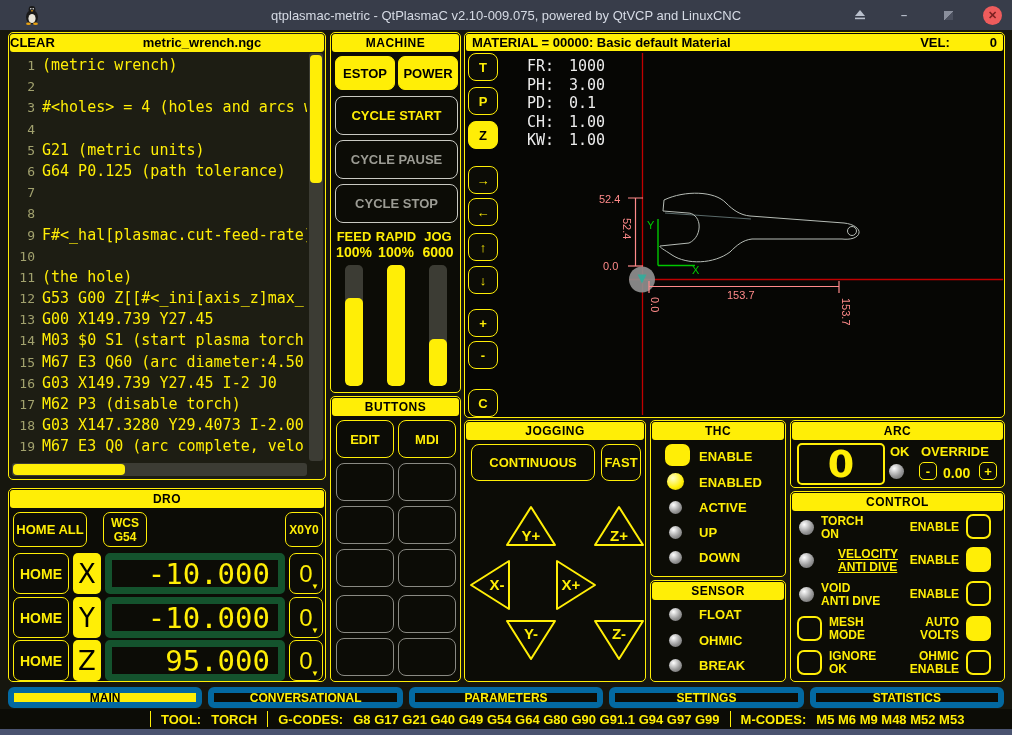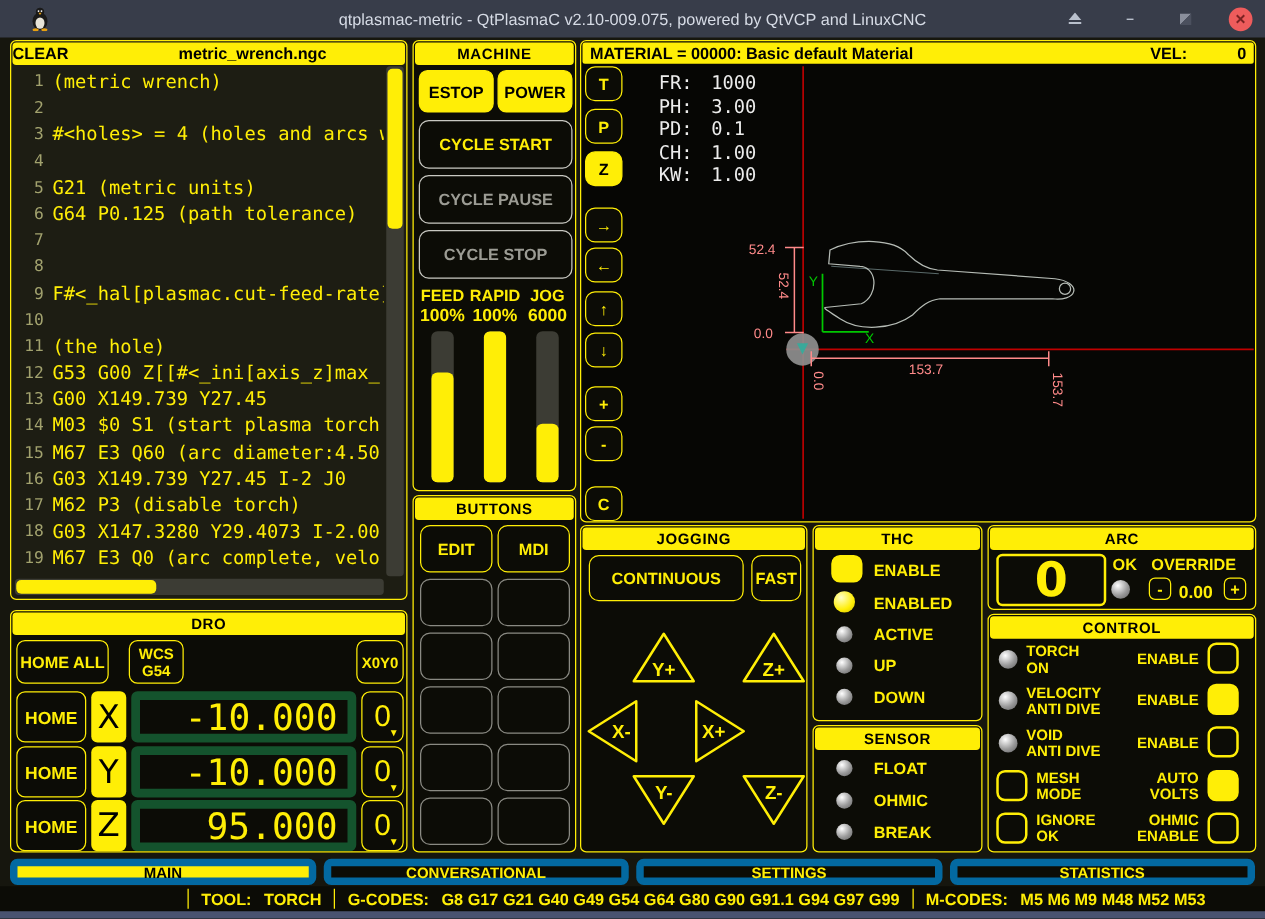--- a/index.html
+++ b/index.html
@@ -389,21 +389,21 @@
 
   <div class="panel control-panel">
     <div class="phead">CONTROL</div>
 
     <div class="led" style="left:8px;top:28px;width:15px;height:15px;"></div>
     <div class="ctl-label" style="left:30px;top:23px;"><span>TORCH</span><br><span>ON</span></div>
     <div class="ctl-label r" style="left:110px;top:29px;width:58px;">ENABLE</div>
     <div class="cb" style="left:175px;top:22px;width:25px;height:25px;"></div>
 
     <div class="led" style="left:8px;top:61px;width:15px;height:15px;"></div>
-    <div class="ctl-label" style="left:30px;top:56px;"><span>VELOCITY</span><br><span>ANTI DIVE</span></div>
+    <div class="ctl-label" style="left:47px;top:56px;text-decoration:underline;"><span>VELOCITY</span><br><span>ANTI DIVE</span></div>
     <div class="ctl-label r" style="left:110px;top:62px;width:58px;">ENABLE</div>
     <div class="cb checked" style="left:175px;top:55px;width:25px;height:25px;"></div>
 
     <div class="led" style="left:8px;top:95px;width:15px;height:15px;"></div>
     <div class="ctl-label" style="left:30px;top:90px;"><span>VOID</span><br><span>ANTI DIVE</span></div>
     <div class="ctl-label r" style="left:110px;top:96px;width:58px;">ENABLE</div>
     <div class="cb" style="left:175px;top:89px;width:25px;height:25px;"></div>
 
     <div class="cb" style="left:6px;top:124px;width:25px;height:25px;"></div>
     <div class="ctl-label" style="left:38px;top:124px;"><span>MESH</span><br><span>MODE</span></div>
@@ -450,20 +450,21 @@
       <div class="d-zero">
           <span>0</span>
           <span class="dd">▼</span>
         </div>
     </div>
   </div>
 
   <div class="tabbar">
     <div class="tab active">MAIN</div>
     <div class="tab">CONVERSATIONAL</div>
+    <div class="tab">PARAMETERS</div>
     <div class="tab">SETTINGS</div>
     <div class="tab">STATISTICS</div>
   </div>
 
   <div class="statusbar">
     <div class="sb-sec sb-first">
       <span>TOOL:</span>
       <span>TORCH</span>
     </div>
     <div class="sb-sec">

